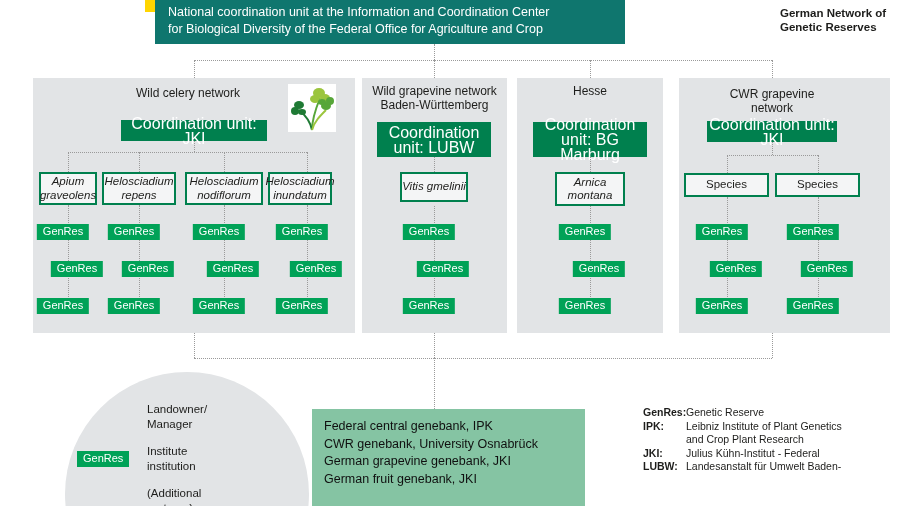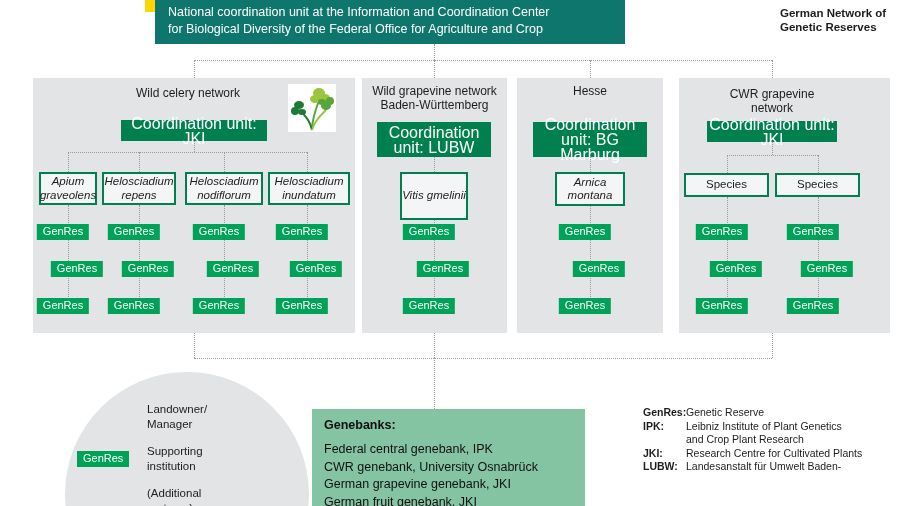--- a/index.html
+++ b/index.html
@@ -114,21 +114,21 @@
 <div class="vline" style="left:194px;top:141px;height:11px;"></div>
 <div class="hline" style="left:68px;top:152px;width:239px;"></div>
 <div class="vline" style="left:68px;top:152px;height:20px;"></div>
 <div class="vline" style="left:139px;top:152px;height:20px;"></div>
 <div class="vline" style="left:224px;top:152px;height:20px;"></div>
 <div class="vline" style="left:307px;top:152px;height:20px;"></div>
 
 <div class="species" style="left:39px;top:172px;width:58px;height:33px;">Apium graveolens</div>
 <div class="species" style="left:102px;top:172px;width:74px;height:33px;">Helosciadium repens</div>
 <div class="species" style="left:185px;top:172px;width:78px;height:33px;">Helosciadium nodiflorum</div>
-<div class="species" style="left:268px;top:172px;width:82px;height:33px;">Helosciadium inundatum</div>
+<div class="species" style="left:268px;top:172px;width:64px;height:33px;">Helosciadium inundatum</div>
 
 <div class="vline" style="left:68px;top:205px;height:100px;"></div>
 <div class="vline" style="left:139px;top:205px;height:100px;"></div>
 <div class="vline" style="left:224px;top:205px;height:100px;"></div>
 <div class="vline" style="left:307px;top:205px;height:100px;"></div>
 
 <div class="genres" style="left:63px;top:224px;">GenRes</div>
 <div class="genres" style="left:77px;top:261px;">GenRes</div>
 <div class="genres" style="left:63px;top:298px;">GenRes</div>
 <div class="genres" style="left:134px;top:224px;">GenRes</div>
@@ -141,21 +141,21 @@
 <div class="genres" style="left:316px;top:261px;">GenRes</div>
 <div class="genres" style="left:302px;top:298px;">GenRes</div>
 
 <div class="panel" style="left:362px;top:78px;width:145px;height:255px;"></div>
 <div class="net-title" style="left:362px;top:84px;width:145px;">
   <div>Wild grapevine network</div>
   <div>Baden-Württemberg</div>
 </div>
 <div class="coord" style="left:377px;top:122px;width:114px;height:35px;">Coordination unit: LUBW</div>
 <div class="vline" style="left:434px;top:157px;height:15px;"></div>
-<div class="species" style="left:400px;top:172px;width:68px;height:48px;">Vitis gmelinii</div>
+<div class="species" style="left:400px;top:172px;width:68px;height:30px;">Vitis gmelinii</div>
 <div class="vline" style="left:434px;top:206px;height:99px;"></div>
 <div class="genres" style="left:429px;top:224px;">GenRes</div>
 <div class="genres" style="left:443px;top:261px;">GenRes</div>
 <div class="genres" style="left:429px;top:298px;">GenRes</div>
 
 <div class="panel" style="left:517px;top:78px;width:146px;height:255px;"></div>
 <div class="net-title" style="left:517px;top:84px;width:146px;">
   <div>Hesse</div>
 </div>
 <div class="coord" style="left:533px;top:122px;width:114px;height:35px;">Coordination unit: BG Marburg</div>
@@ -188,31 +188,30 @@
 <div class="genres" style="left:813px;top:298px;">GenRes</div>
 
 <div class="circle"></div>
 <div class="genres" style="left:98px;top:451px;transform:none;left:77px;">GenRes</div>
 <div class="partner-text">
   <div class="partner-group">
     <div>Landowner/</div>
     <div>Manager</div>
   </div>
   <div class="partner-group">
-    <div>Supporting</div>
+    <div>Institute</div>
     <div>institution</div>
   </div>
   <div class="partner-group">
     <div>(Additional</div>
     <div>partners)</div>
   </div>
 </div>
 
 <div class="genebanks">
-  <div class="genebanks-title">Genebanks:</div>
   <div class="genebanks-item">Federal central genebank, IPK</div>
   <div class="genebanks-item">CWR genebank, University Osnabrück</div>
   <div class="genebanks-item">German grapevine genebank, JKI</div>
   <div class="genebanks-item">German fruit genebank, JKI</div>
 </div>
 
 <div class="legend">
   <div class="legend-row">
     <div class="legend-key">GenRes:</div>
     <div class="legend-lines">
@@ -222,21 +221,21 @@
   <div class="legend-row">
     <div class="legend-key">IPK:</div>
     <div class="legend-lines">
       <div>Leibniz Institute of Plant Genetics</div>
       <div>and Crop Plant Research</div>
     </div>
   </div>
   <div class="legend-row">
     <div class="legend-key">JKI:</div>
     <div class="legend-lines">
-      <div>Research Centre for Cultivated Plants</div>
+      <div>Julius Kühn-Institut - Federal</div>
     </div>
   </div>
   <div class="legend-row">
     <div class="legend-key">LUBW:</div>
     <div class="legend-lines">
         <div>Landesanstalt für Umwelt Baden-</div>
       </div>
   </div>
 </div>
 

